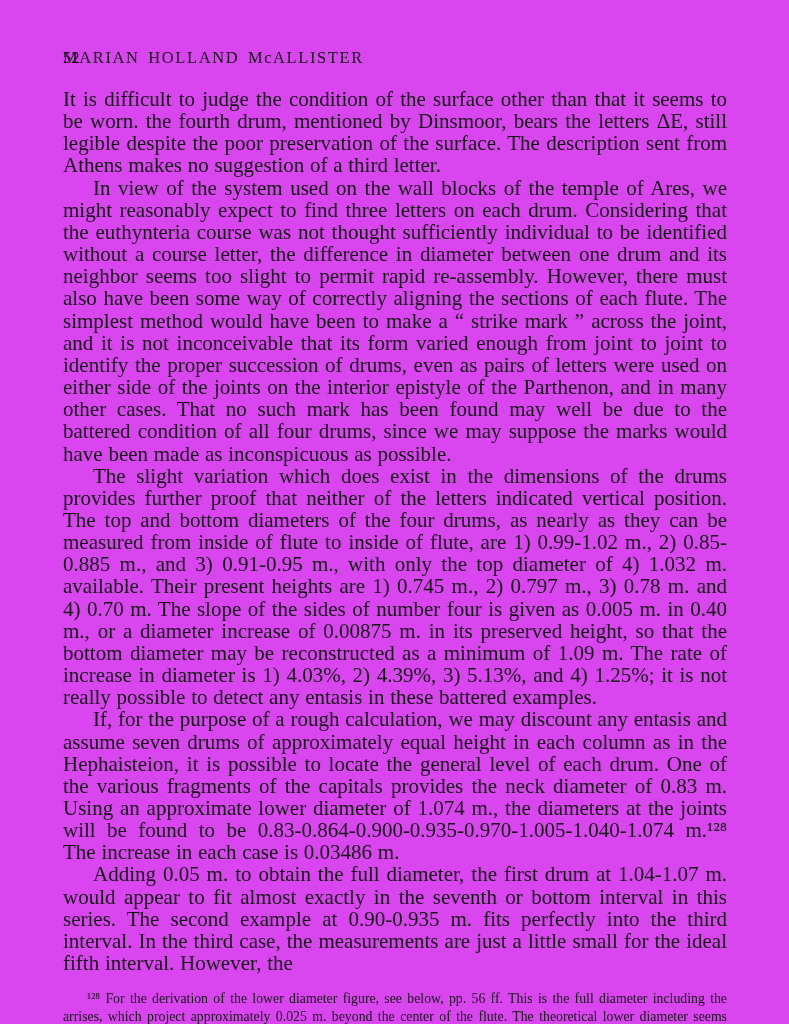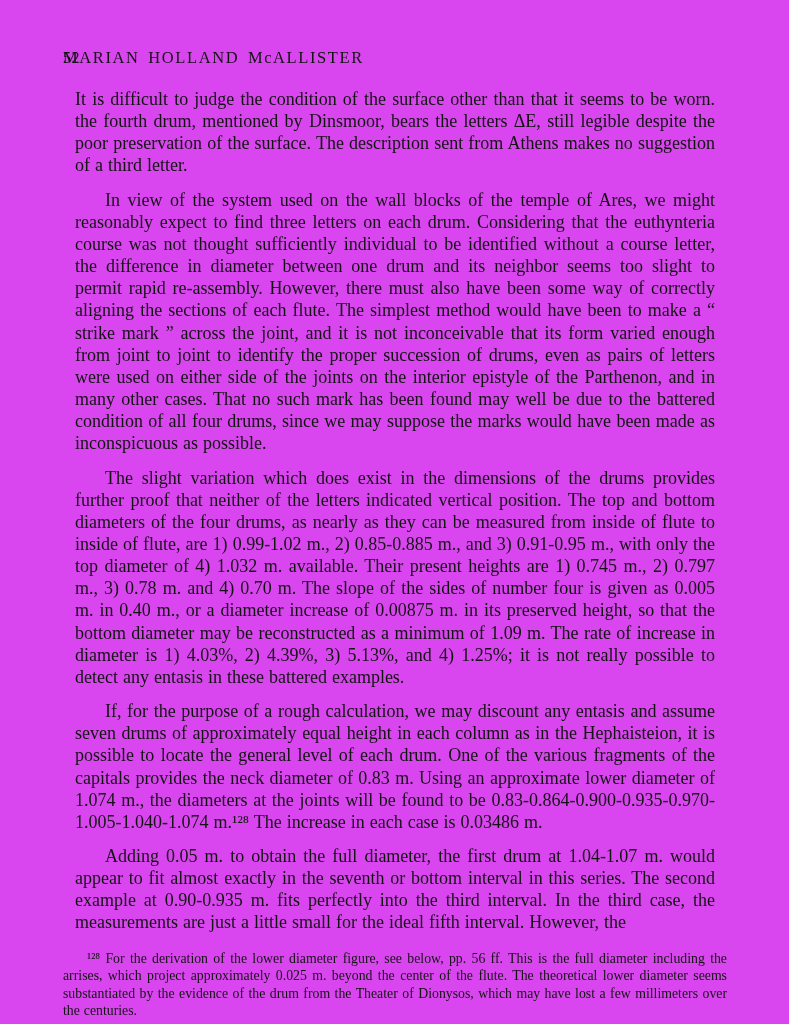--- a/index.html
+++ b/index.html
@@ -31,22 +31,22 @@
     font-size: 16px;
     letter-spacing: 0.5px;
   }
   .running-head {
     display: block;
     font-size: 16.5px;
     letter-spacing: 1.6px;
     word-spacing: 3px;
   }
   .page-body p {
-    margin: 12px;
-    font-size: 18px;
+    margin: 0;
+    font-size: 21px;
     line-height: 22.15px;
     text-align: justify;
     word-spacing: 0.5px;
   }
   .para {
     text-indent: 30px;
   }
   .para.no-indent {
     text-indent: 0;
   }

